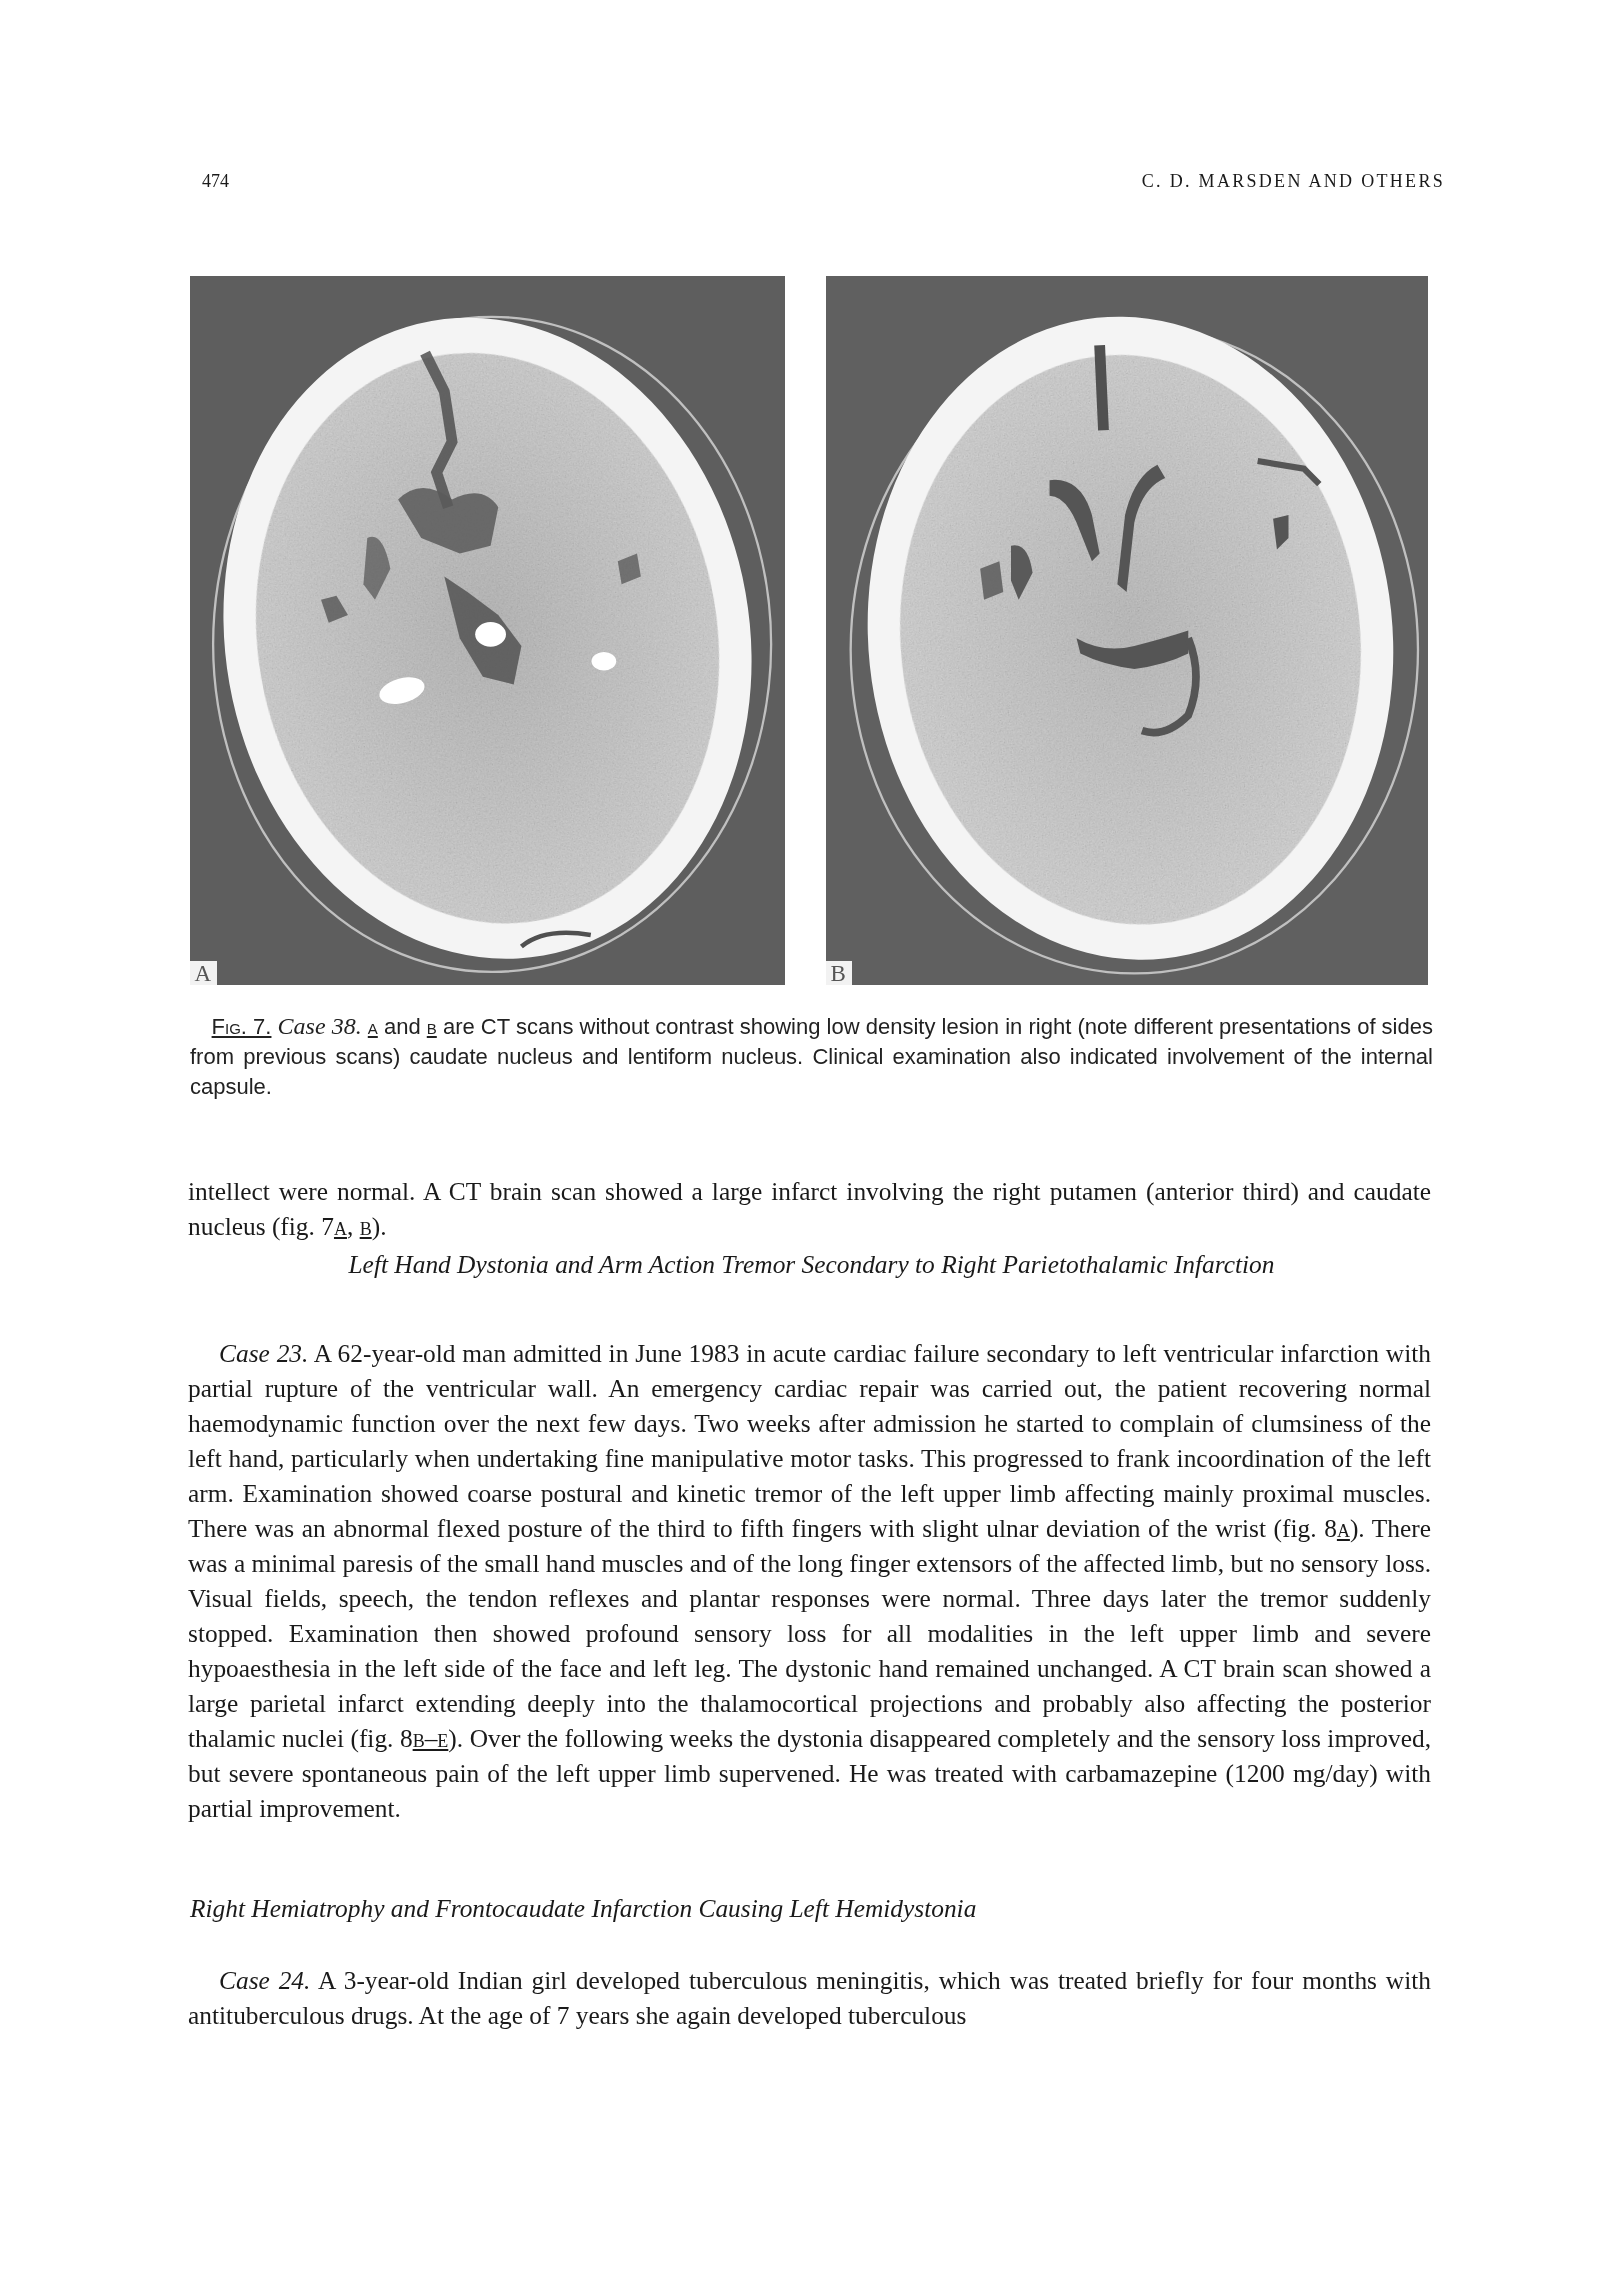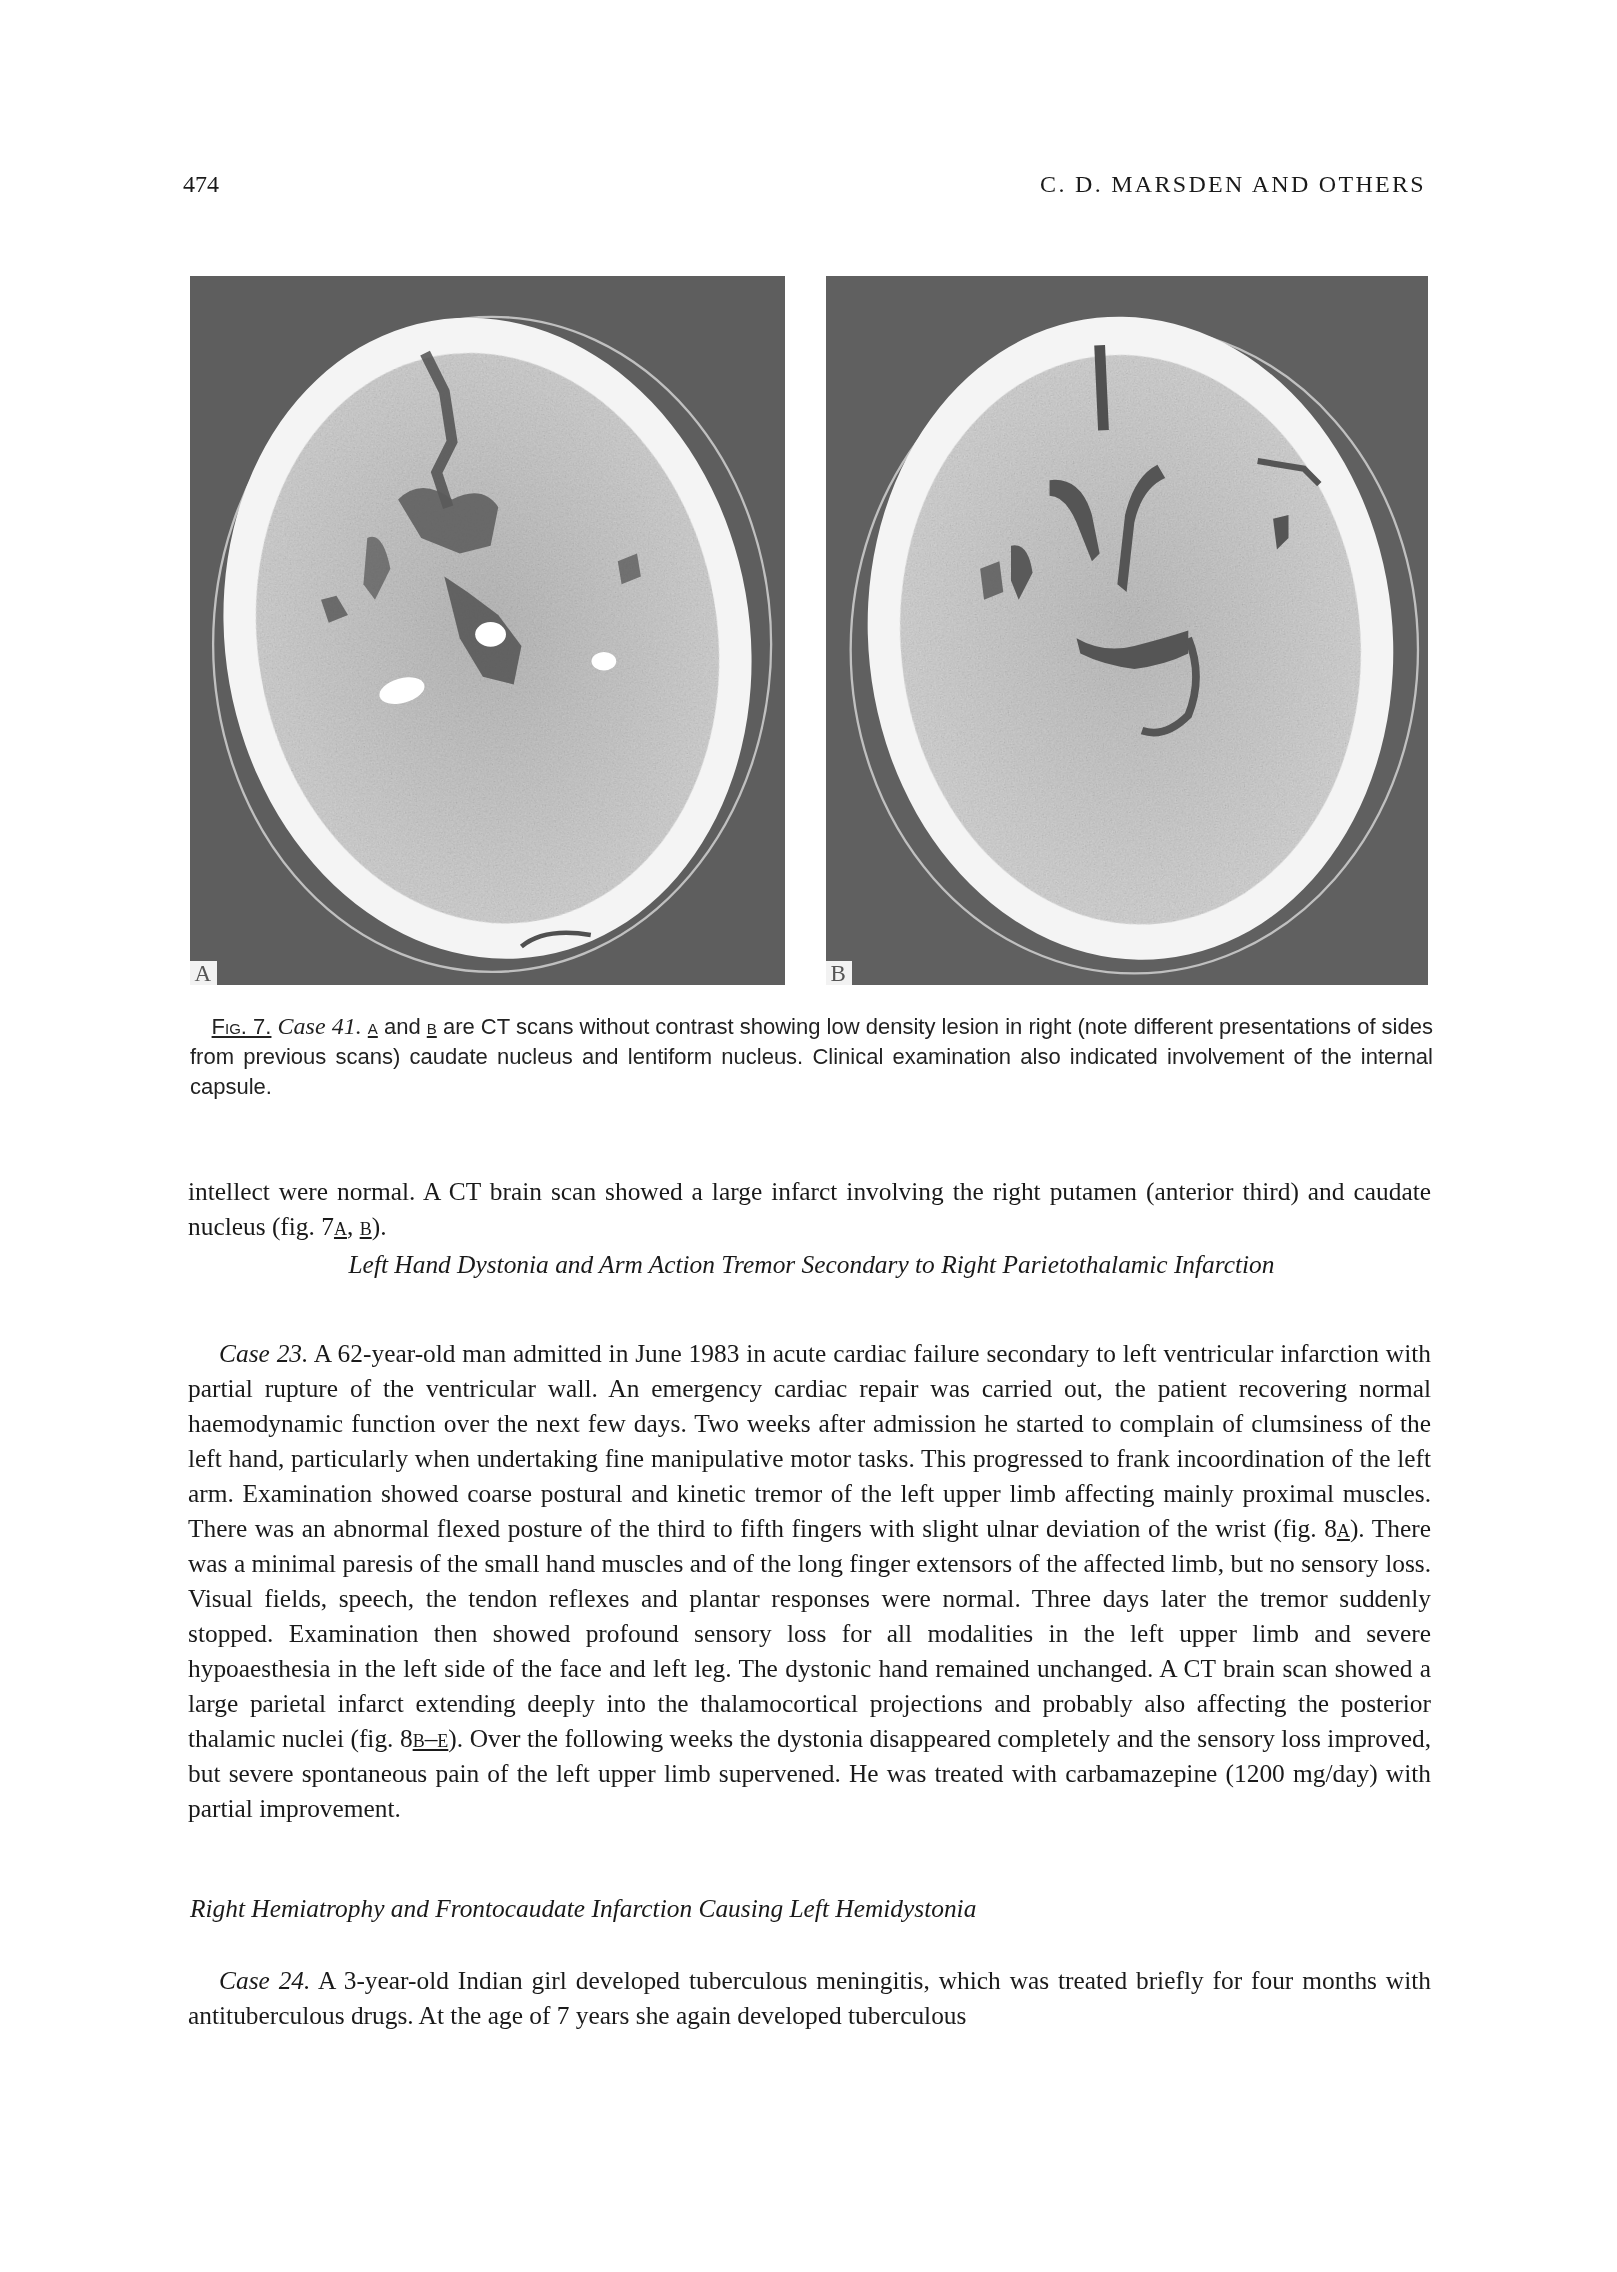--- a/index.html
+++ b/index.html
@@ -1,22 +1,22 @@
 <!DOCTYPE html>
 <html style="font-size:12.3px"><head>
 <meta charset="utf-8">
 <style>
   html, body { margin: 0; padding: 0; background: #ffffff; }
   body {
     width: 1617px; height: 2273px; position: relative; overflow: hidden;
     font-family: "Liberation Serif", "DejaVu Serif", serif; color: #1a1a1a;
   }
   .running-head {
-    position: absolute; top: 171px; left: 183px; width: 1243px; height: 31px;
-    font-size: 24px; letter-spacing: 1.5px;
+    position: absolute; top: 171px; left: 202px; width: 1243px; height: 31px;
+    font-size: 18px; letter-spacing: 1.5px;
   }
   .page-number { position: absolute; left: 0; top: 0; letter-spacing: 0; }
   .running-title { position: absolute; left: 0; right: 0; top: 0; text-align: right; padding-left: 31px; letter-spacing: 2.3px; }
 
   .figure { position: absolute; top: 276px; height: 709px; width: 595px; background: #5f5f5f; overflow: hidden; }
   .figure.a { left: 190px; }
   .figure.b { left: 826px; width: 602px; }
   .figure svg { position: absolute; left: 0; top: 0; width: 100%; height: 100%; }
   .panel-label {
     position: absolute; left: 0; bottom: 0; background: #f2f2f2; color: #555;
@@ -111,21 +111,21 @@
     <path d="M 325 470 Q 360 490 400 480 Q 440 470 470 460 L 470 490 Q 440 505 400 510 Q 360 505 330 490 Z" fill="#555"></path>
     <path d="M 470 470 Q 490 520 470 570 Q 440 600 410 590" stroke="#555" stroke-width="10" fill="none"></path>
     <path d="M 580 315 L 600 310 L 600 340 L 585 355 Z" fill="#555"></path>
     <path d="M 560 240 L 620 250 L 640 270" stroke="#555" stroke-width="8" fill="none"></path>
   </svg>
   <div class="panel-label">B</div>
 </div>
 
 <div class="caption">
   <span class="sc">Fig. 7.</span>
-  <i>Case 41.</i><span> </span><span class="sc">a</span><span> and </span><span class="sc">b</span><span> are CT scans without contrast showing low density lesion in right (note different presentations of sides from previous scans) caudate nucleus and lentiform nucleus. Clinical examination also indicated involvement of the internal capsule.</span>
+  <i>Case 38.</i><span> </span><span class="sc">a</span><span> and </span><span class="sc">b</span><span> are CT scans without contrast showing low density lesion in right (note different presentations of sides from previous scans) caudate nucleus and lentiform nucleus. Clinical examination also indicated involvement of the internal capsule.</span>
 </div>
 
 <div class="body-text" style="top:1174px;">
   <span>intellect were normal. A CT brain scan showed a large infarct involving the right putamen (anterior third) and caudate nucleus (fig. 7</span><span class="sc">a</span><span>, </span><span class="sc">b</span><span>).</span>
 </div>
 
 <div class="section-heading" style="top:1247px;text-align:center;">Left Hand Dystonia and Arm Action Tremor Secondary to Right Parietothalamic Infarction</div>
 
 <div class="body-text para-indent" style="top:1324px;margin-top:12px;">
   <i>Case 23.</i><span> A 62-year-old man admitted in June 1983 in acute cardiac failure secondary to left ventricular infarction with partial rupture of the ventricular wall. An emergency cardiac repair was carried out, the patient recovering normal haemodynamic function over the next few days. Two weeks after admission he started to complain of clumsiness of the left hand, particularly when undertaking fine manipulative motor tasks. This progressed to frank incoordination of the left arm. Examination showed coarse postural and kinetic tremor of the left upper limb affecting mainly proximal muscles. There was an abnormal flexed posture of the third to fifth fingers with slight ulnar deviation of the wrist (fig. 8</span><span class="sc">a</span><span>). There was a minimal paresis of the small hand muscles and of the long finger extensors of the affected limb, but no sensory loss. Visual fields, speech, the tendon reflexes and plantar responses were normal. Three days later the tremor suddenly stopped. Examination then showed profound sensory loss for all modalities in the left upper limb and severe hypoaesthesia in the left side of the face and left leg. The dystonic hand remained unchanged. A CT brain scan showed a large parietal infarct extending deeply into the thalamocortical projections and probably also affecting the posterior thalamic nuclei (fig. 8</span><span class="sc">b–e</span><span>). Over the following weeks the dystonia disappeared completely and the sensory loss improved, but severe spontaneous pain of the left upper limb supervened. He was treated with carbamazepine (1200 mg/day) with partial improvement.</span>

